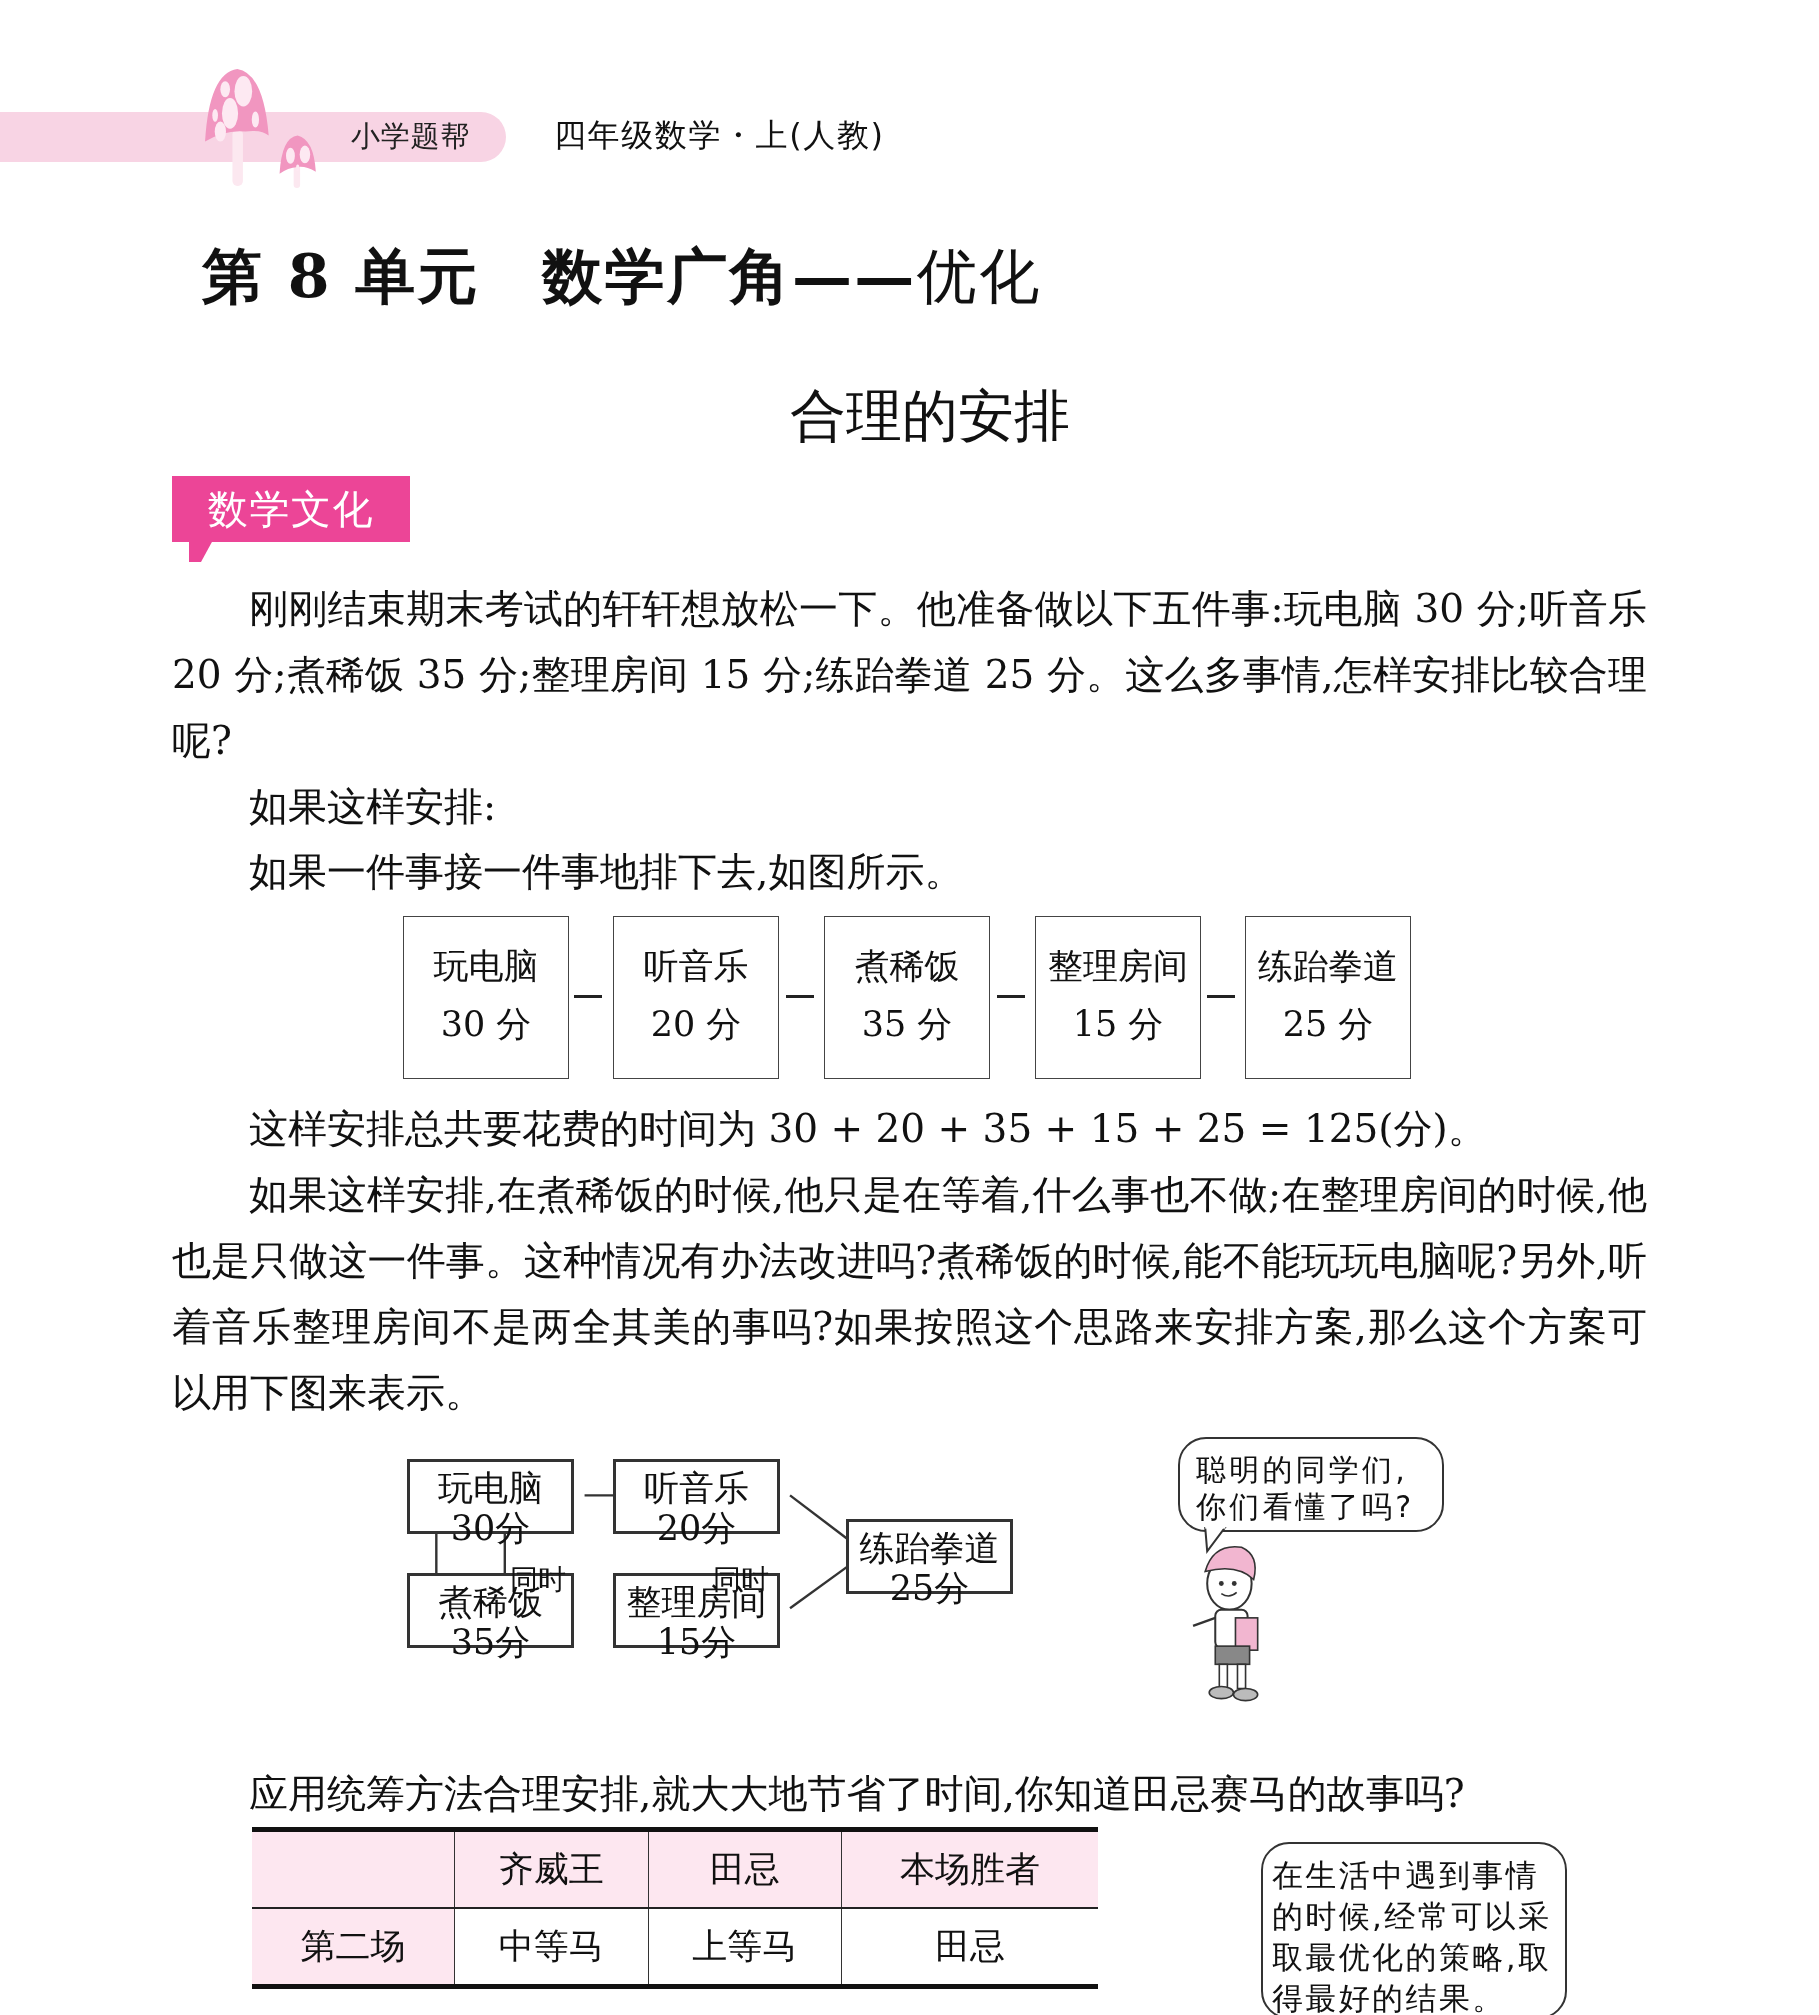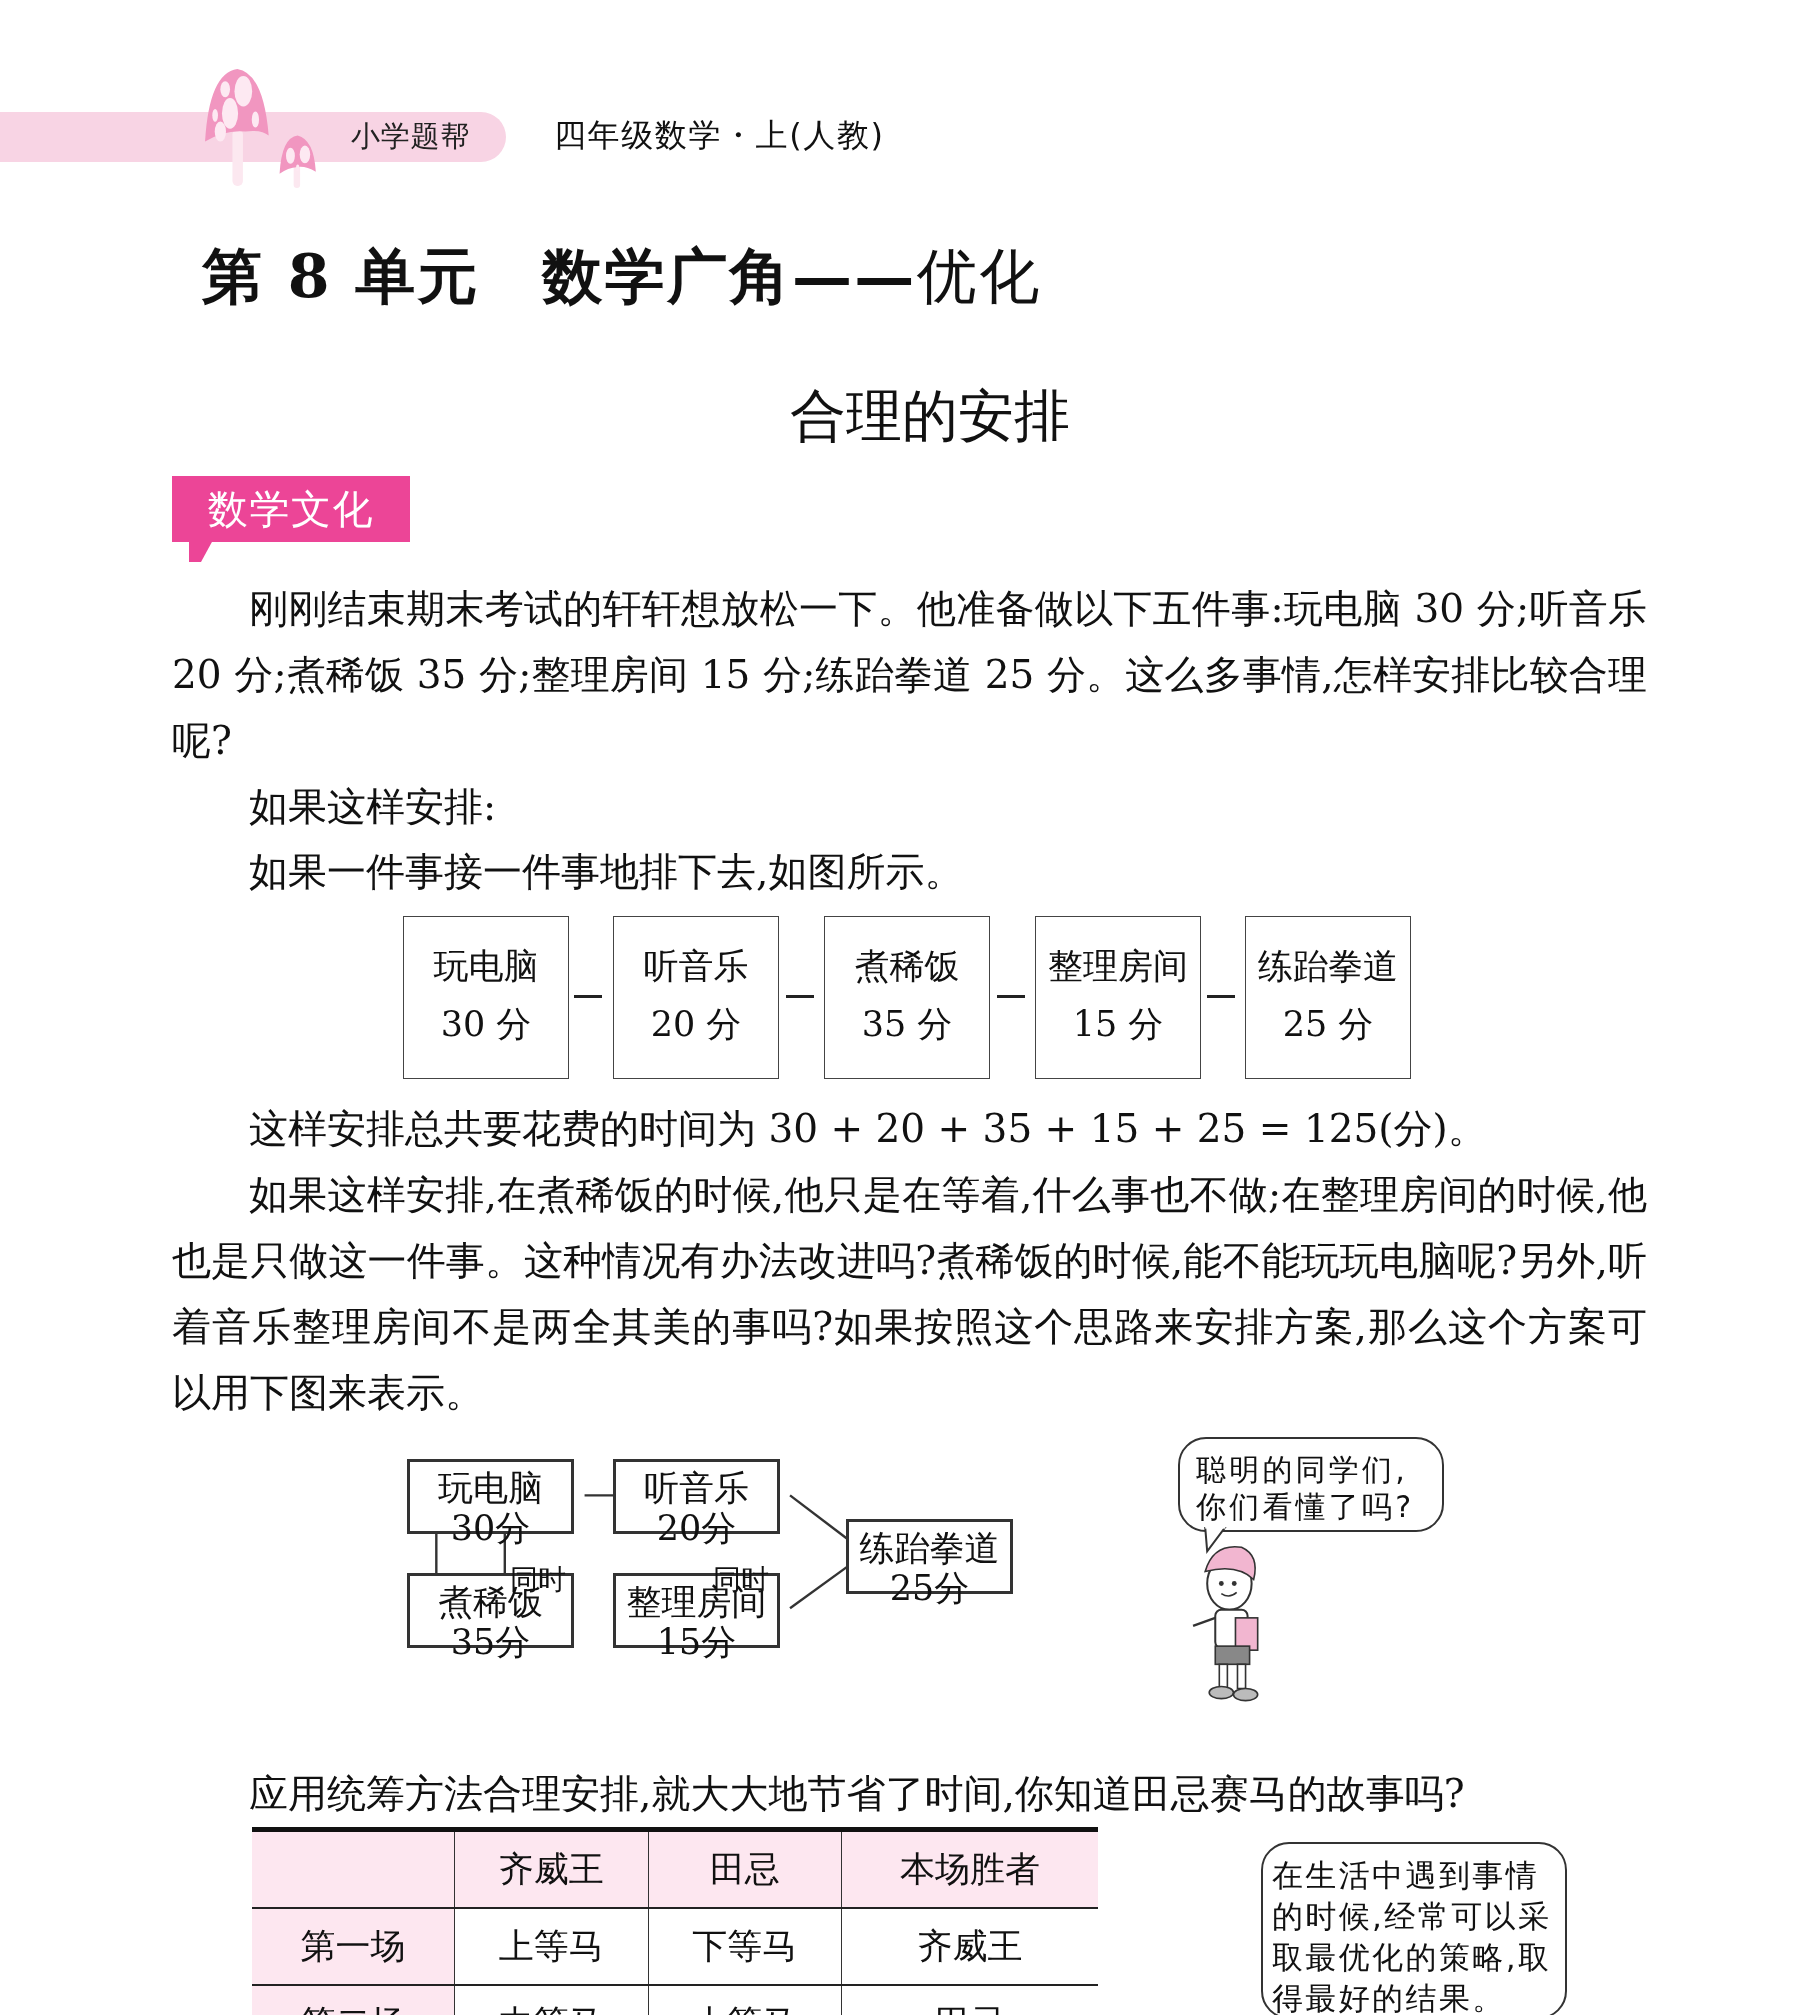--- a/index.html
+++ b/index.html
@@ -149,26 +149,20 @@
 
 <table class="abs horse">
   <tbody>
       <tr class="hdr">
     <td></td>
     <td>齐威王</td>
     <td>田忌</td>
     <td>本场胜者</td>
   </tr>
   <tr>
-    <td>第一场</td>
-    <td>上等马</td>
-    <td>下等马</td>
-    <td>齐威王</td>
-  </tr>
-  <tr>
     <td>第二场</td>
     <td>中等马</td>
     <td>上等马</td>
     <td>田忌</td>
   </tr>
 
 </tbody>
   </table>
 
 <div class="abs bubble" style="left:1261px;top:1842px;width:306px;height:177px;padding:11.3px 8px 8px 8.9px;font-size:31px;line-height:41px;letter-spacing:2.4px;">在生活中遇到事情的时候,经常可以采取最优化的策略,取得最好的结果。</div>

